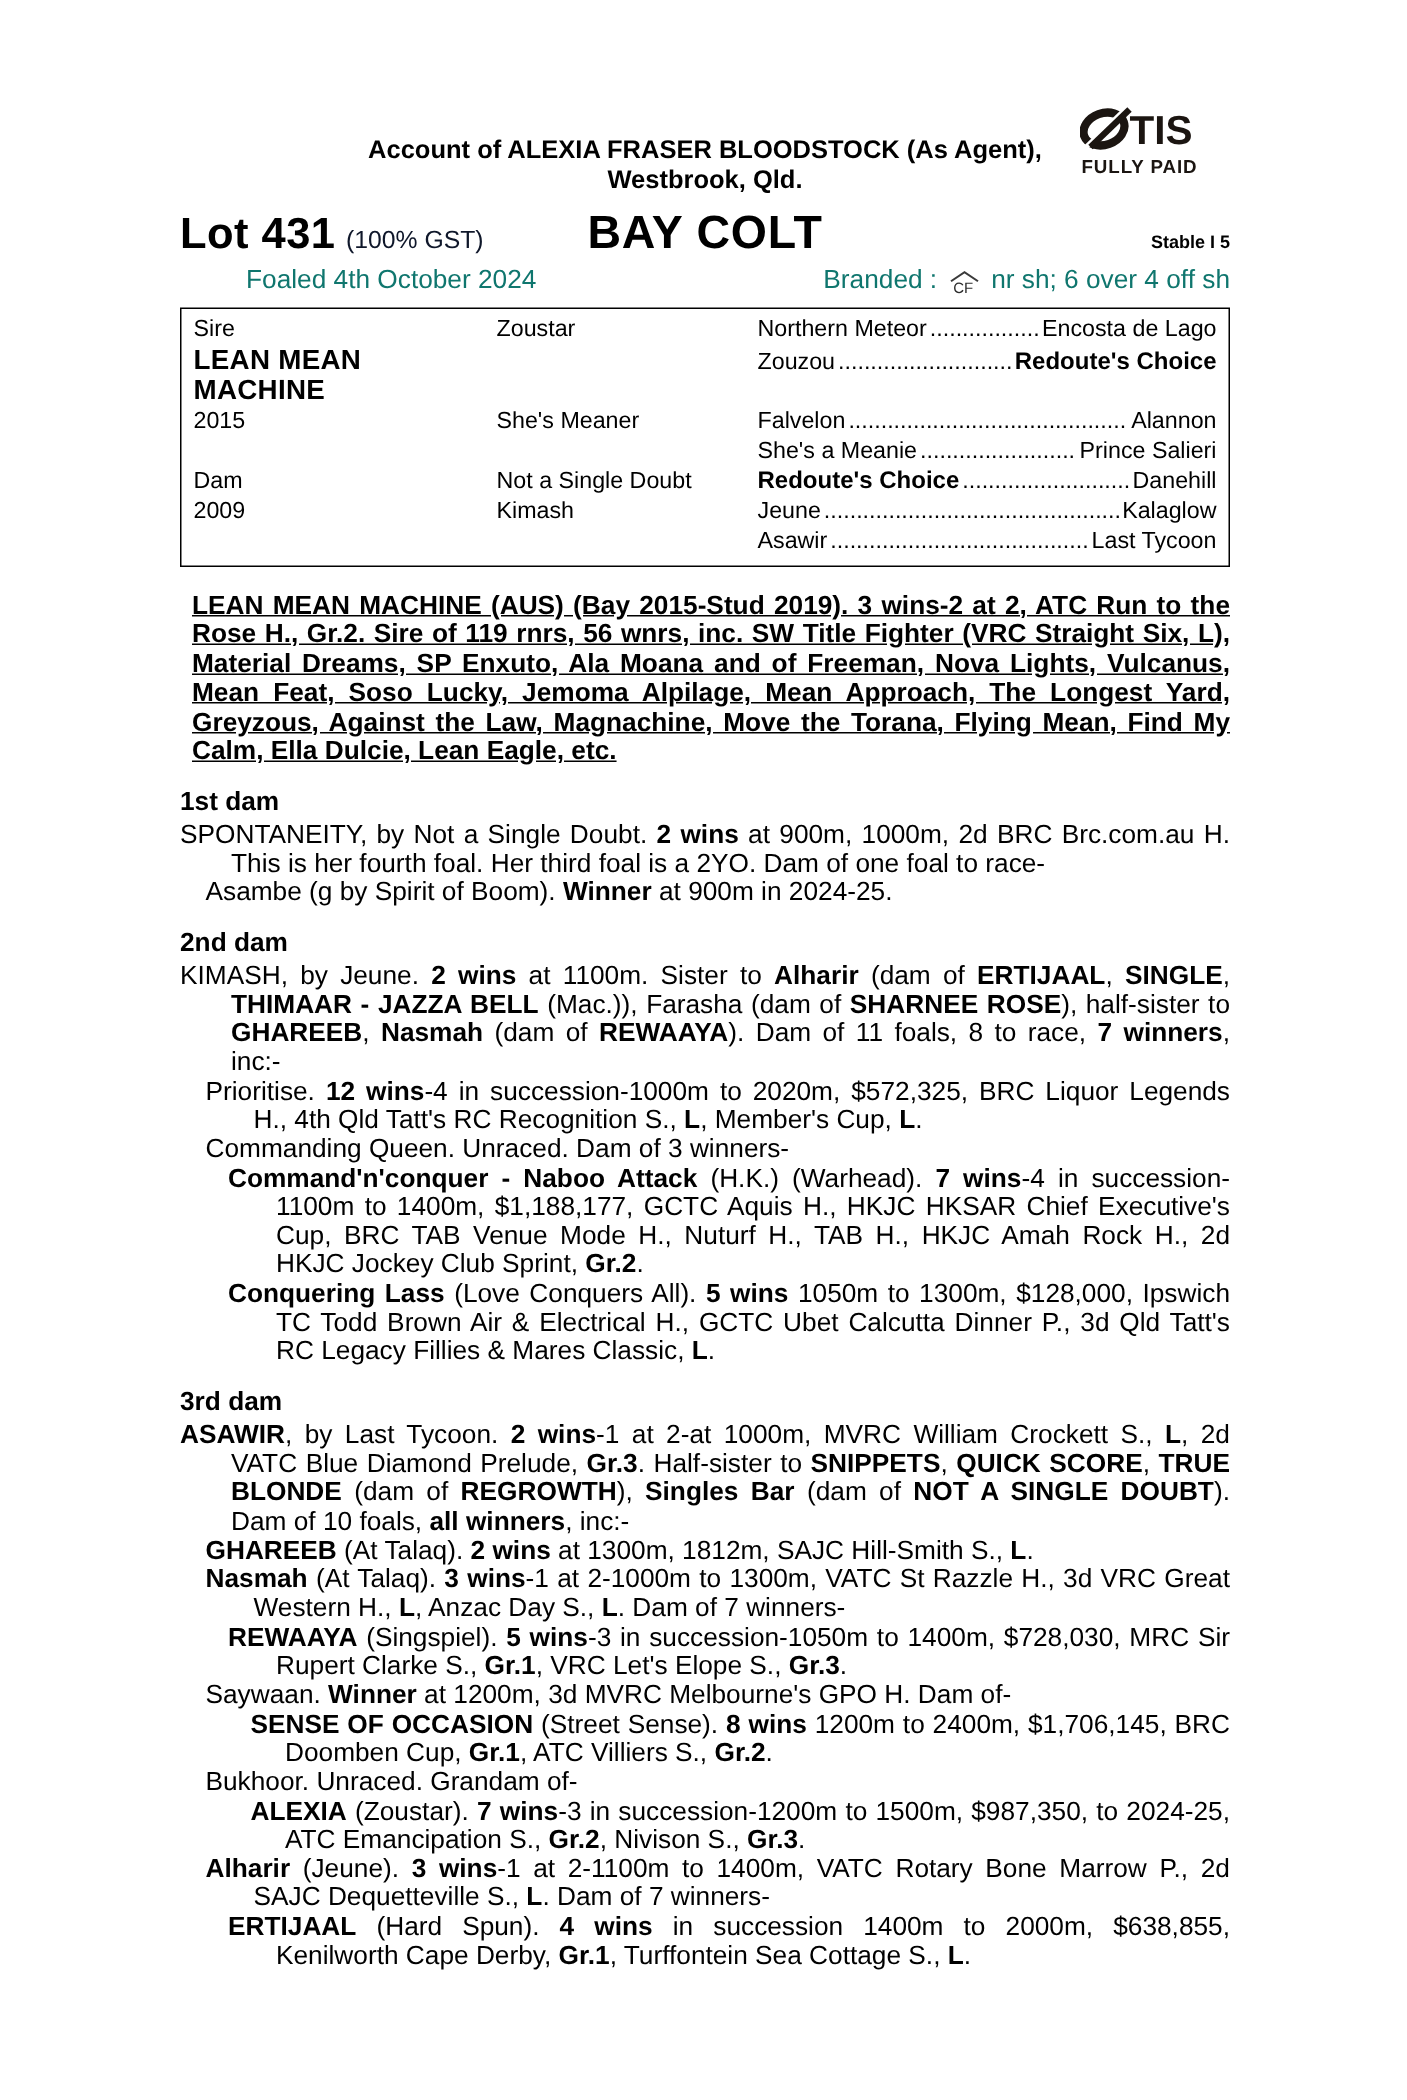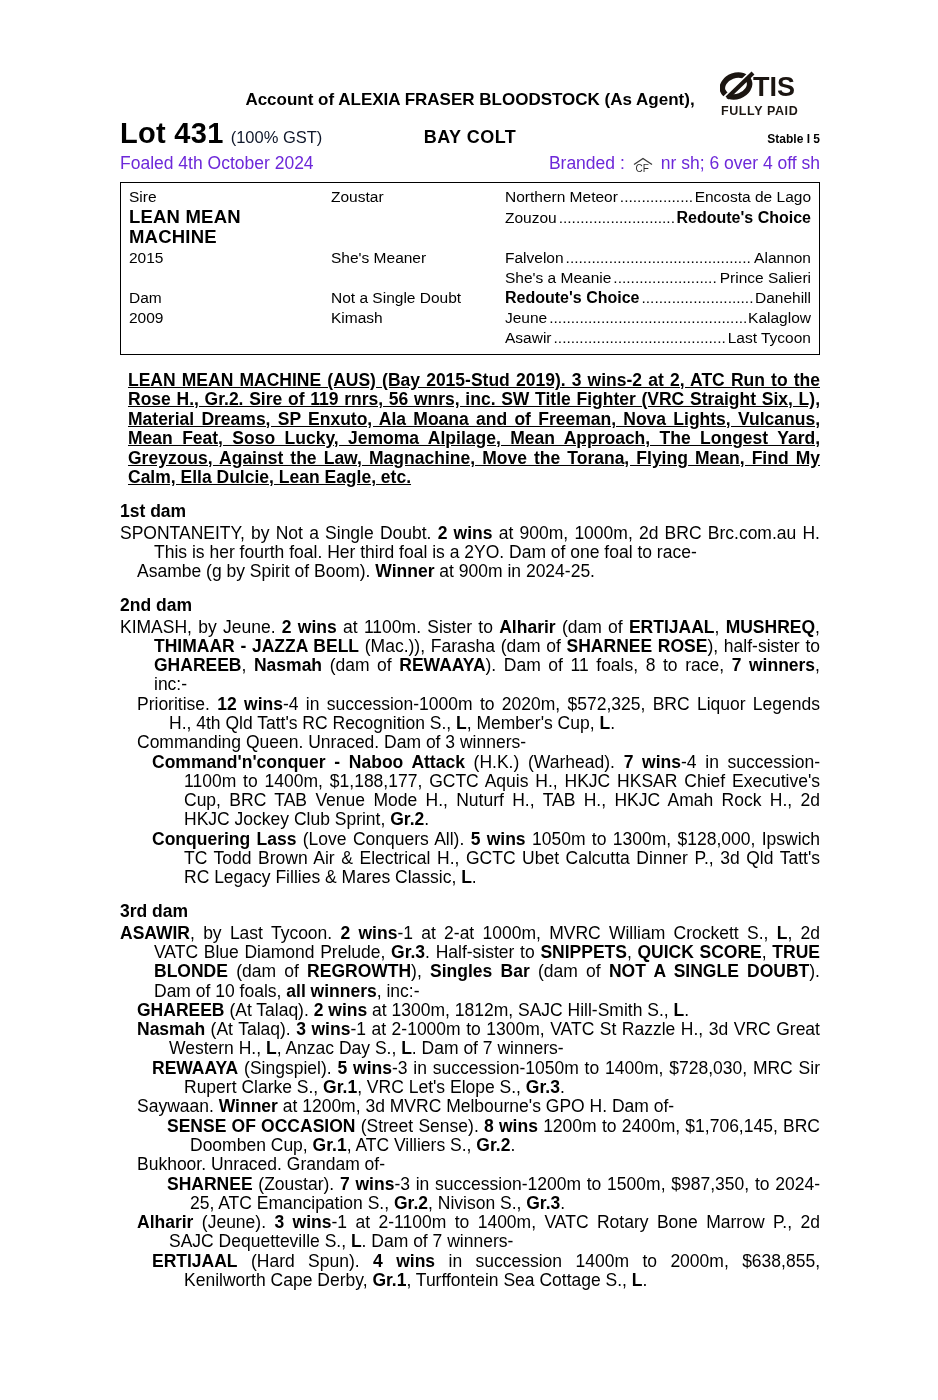--- a/index.html
+++ b/index.html
@@ -10,24 +10,24 @@
   }
   .page { position:absolute; left:120px; top:0; width:700px; }
 
   .account { margin-top:90px; text-align:center; font-weight:bold; font-size:17px; line-height:20px; }
 
   .logo { position:absolute; left:720px; top:69px; width:100px; }
 
   .lot-row { display:grid; grid-template-columns:1fr auto 1fr; align-items:baseline; margin-top:7px; }
   .lot-num { font-size:29px; font-weight:bold; letter-spacing:.3px; }
   .gst { font-size:16.5px; margin-left:7px; color:#0f172a; }
-  .colt-title { font-size:18px; font-weight:bold; letter-spacing:.5px; text-align:center; }
+  .colt-title { font-size:31px; font-weight:bold; letter-spacing:.5px; text-align:center; }
   .stable { font-size:12px; font-weight:bold; text-align:right; }
 
-  .info-row { display:flex; justify-content:space-between; align-items:baseline; font-size:17.5px; margin-top:3px; color:#6d28d9; }
+  .info-row { display:flex; justify-content:space-between; align-items:baseline; font-size:17.5px; margin-top:3px; color:#0f766e;margin-left:44px; }
   .branded { display:flex; align-items:flex-end; gap:2px; }
   .brand-svg { margin:0 3px -1px 3px; }
 
   .ped-table { border:1.6px solid #000; margin-top:8px; padding:4px 8px 5px 8px; font-size:15.5px; }
   .trow { display:grid; grid-template-columns:202px 174px auto; line-height:20.2px; align-items:baseline; }
   .pedbold { font-weight:bold; font-size:18.5px; letter-spacing:.2px; }
   .anc { display:flex; align-items:flex-end; min-width:0; }
   .anc .nm { white-space:nowrap; }
   .anc .bld { font-weight:bold; font-size:16px; }
   .leader { flex:1; overflow:hidden; white-space:nowrap; min-width:10px; margin:0 2px; }
@@ -53,20 +53,21 @@
     <line x1="7" y1="29" x2="33" y2="4" stroke="#1b1511" stroke-width="4.2"></line>
     <text x="33" y="27" font-size="27" font-weight="bold" fill="#1b1511">TIS</text>
     <text x="1" y="46" font-size="12.5" font-weight="bold" letter-spacing="0.6" fill="#1b1511">FULLY PAID</text>
   </svg>
 </div>
 
 <div class="page">
 
   <div class="account">
     <div>Account of ALEXIA FRASER BLOODSTOCK (As Agent),</div>
+    <div>Westbrook, Qld.</div>
   </div>
 
   <div class="lot-row">
     <div>
       <span class="lot-num">Lot 431</span><span class="gst">(100% GST)</span>
     </div>
     <div class="colt-title">BAY COLT</div>
     <div class="stable">Stable I 5</div>
   </div>
 
@@ -148,31 +149,31 @@
       </div>
     </div>
 
   <div class="sire-para">LEAN MEAN MACHINE (AUS) (Bay 2015-Stud 2019). 3 wins-2 at 2, ATC Run to the Rose H., Gr.2. Sire of 119 rnrs, 56 wnrs, inc. SW Title Fighter (VRC Straight Six, L), Material Dreams, SP Enxuto, Ala Moana and of Freeman, Nova Lights, Vulcanus, Mean Feat, Soso Lucky, Jemoma Alpilage, Mean Approach, The Longest Yard, Greyzous, Against the Law, Magnachine, Move the Torana, Flying Mean, Find My Calm, Ella Dulcie, Lean Eagle, etc.</div>
 
   <div>
       <div class="sec-heading">1st dam</div>
       <div class="para lv0">SPONTANEITY, by Not a Single Doubt. <b>2 wins</b> at 900m, 1000m, 2d BRC Brc.com.au H. This is her fourth foal. Her third foal is a 2YO. Dam of one foal to race-</div>
       <div class="para lv1">Asambe (g by Spirit of Boom). <b>Winner</b> at 900m in 2024-25.</div>
       <div class="sec-heading">2nd dam</div>
-      <div class="para lv0">KIMASH, by Jeune. <b>2 wins</b> at 1100m. Sister to <b>Alharir</b> (dam of <b>ERTIJAAL</b>, <b>MUSHREQ</b>, <b>THIMAAR - JAZZA BELL</b> (Mac.)), Farasha (dam of <b>SHARNEE ROSE</b>), half-sister to <b>GHAREEB</b>, <b>Nasmah</b> (dam of <b>REWAAYA</b>). Dam of 11 foals, 8 to race, <b>7 winners</b>, inc:-</div>
+      <div class="para lv0">KIMASH, by Jeune. <b>2 wins</b> at 1100m. Sister to <b>Alharir</b> (dam of <b>ERTIJAAL</b>, <b>SINGLE</b>, <b>THIMAAR - JAZZA BELL</b> (Mac.)), Farasha (dam of <b>SHARNEE ROSE</b>), half-sister to <b>GHAREEB</b>, <b>Nasmah</b> (dam of <b>REWAAYA</b>). Dam of 11 foals, 8 to race, <b>7 winners</b>, inc:-</div>
       <div class="para lv1">Prioritise. <b>12 wins</b>-4 in succession-1000m to 2020m, $572,325, BRC Liquor Legends H., 4th Qld Tatt's RC Recognition S., <b>L</b>, Member's Cup, <b>L</b>.</div>
       <div class="para lv1">Commanding Queen. Unraced. Dam of 3 winners-</div>
       <div class="para lv2"><b>Command'n'conquer - Naboo Attack</b> (H.K.) (Warhead). <b>7 wins</b>-4 in succession-1100m to 1400m, $1,188,177, GCTC Aquis H., HKJC HKSAR Chief Executive's Cup, BRC TAB Venue Mode H., Nuturf H., TAB H., HKJC Amah Rock H., 2d HKJC Jockey Club Sprint, <b>Gr.2</b>.</div>
       <div class="para lv2"><b>Conquering Lass</b> (Love Conquers All). <b>5 wins</b> 1050m to 1300m, $128,000, Ipswich TC Todd Brown Air &amp; Electrical H., GCTC Ubet Calcutta Dinner P., 3d Qld Tatt's RC Legacy Fillies &amp; Mares Classic, <b>L</b>.</div>
       <div class="sec-heading">3rd dam</div>
       <div class="para lv0"><b>ASAWIR</b>, by Last Tycoon. <b>2 wins</b>-1 at 2-at 1000m, MVRC William Crockett S., <b>L</b>, 2d VATC Blue Diamond Prelude, <b>Gr.3</b>. Half-sister to <b>SNIPPETS</b>, <b>QUICK SCORE</b>, <b>TRUE BLONDE</b> (dam of <b>REGROWTH</b>), <b>Singles Bar</b> (dam of <b>NOT A SINGLE DOUBT</b>). Dam of 10 foals, <b>all winners</b>, inc:-</div>
       <div class="para lv1"><b>GHAREEB</b> (At Talaq). <b>2 wins</b> at 1300m, 1812m, SAJC Hill-Smith S., <b>L</b>.</div>
       <div class="para lv1"><b>Nasmah</b> (At Talaq). <b>3 wins</b>-1 at 2-1000m to 1300m, VATC St Razzle H., 3d VRC Great Western H., <b>L</b>, Anzac Day S., <b>L</b>. Dam of 7 winners-</div>
       <div class="para lv2"><b>REWAAYA</b> (Singspiel). <b>5 wins</b>-3 in succession-1050m to 1400m, $728,030, MRC Sir Rupert Clarke S., <b>Gr.1</b>, VRC Let's Elope S., <b>Gr.3</b>.</div>
       <div class="para lv1">Saywaan. <b>Winner</b> at 1200m, 3d MVRC Melbourne's GPO H. Dam of-</div>
       <div class="para lv3"><b>SENSE OF OCCASION</b> (Street Sense). <b>8 wins</b> 1200m to 2400m, $1,706,145, BRC Doomben Cup, <b>Gr.1</b>, ATC Villiers S., <b>Gr.2</b>.</div>
       <div class="para lv1">Bukhoor. Unraced. Grandam of-</div>
-      <div class="para lv3"><b>SHARNEE</b> (Zoustar). <b>7 wins</b>-3 in succession-1200m to 1500m, $987,350, to 2024-25, ATC Emancipation S., <b>Gr.2</b>, Nivison S., <b>Gr.3</b>.</div>
+      <div class="para lv3"><b>ALEXIA</b> (Zoustar). <b>7 wins</b>-3 in succession-1200m to 1500m, $987,350, to 2024-25, ATC Emancipation S., <b>Gr.2</b>, Nivison S., <b>Gr.3</b>.</div>
       <div class="para lv1"><b>Alharir</b> (Jeune). <b>3 wins</b>-1 at 2-1100m to 1400m, VATC Rotary Bone Marrow P., 2d SAJC Dequetteville S., <b>L</b>. Dam of 7 winners-</div>
       <div class="para lv2"><b>ERTIJAAL</b> (Hard Spun). <b>4 wins</b> in succession 1400m to 2000m, $638,855, Kenilworth Cape Derby, <b>Gr.1</b>, Turffontein Sea Cottage S., <b>L</b>.</div>
     </div>
 
 </div>
 
 </body></html>

